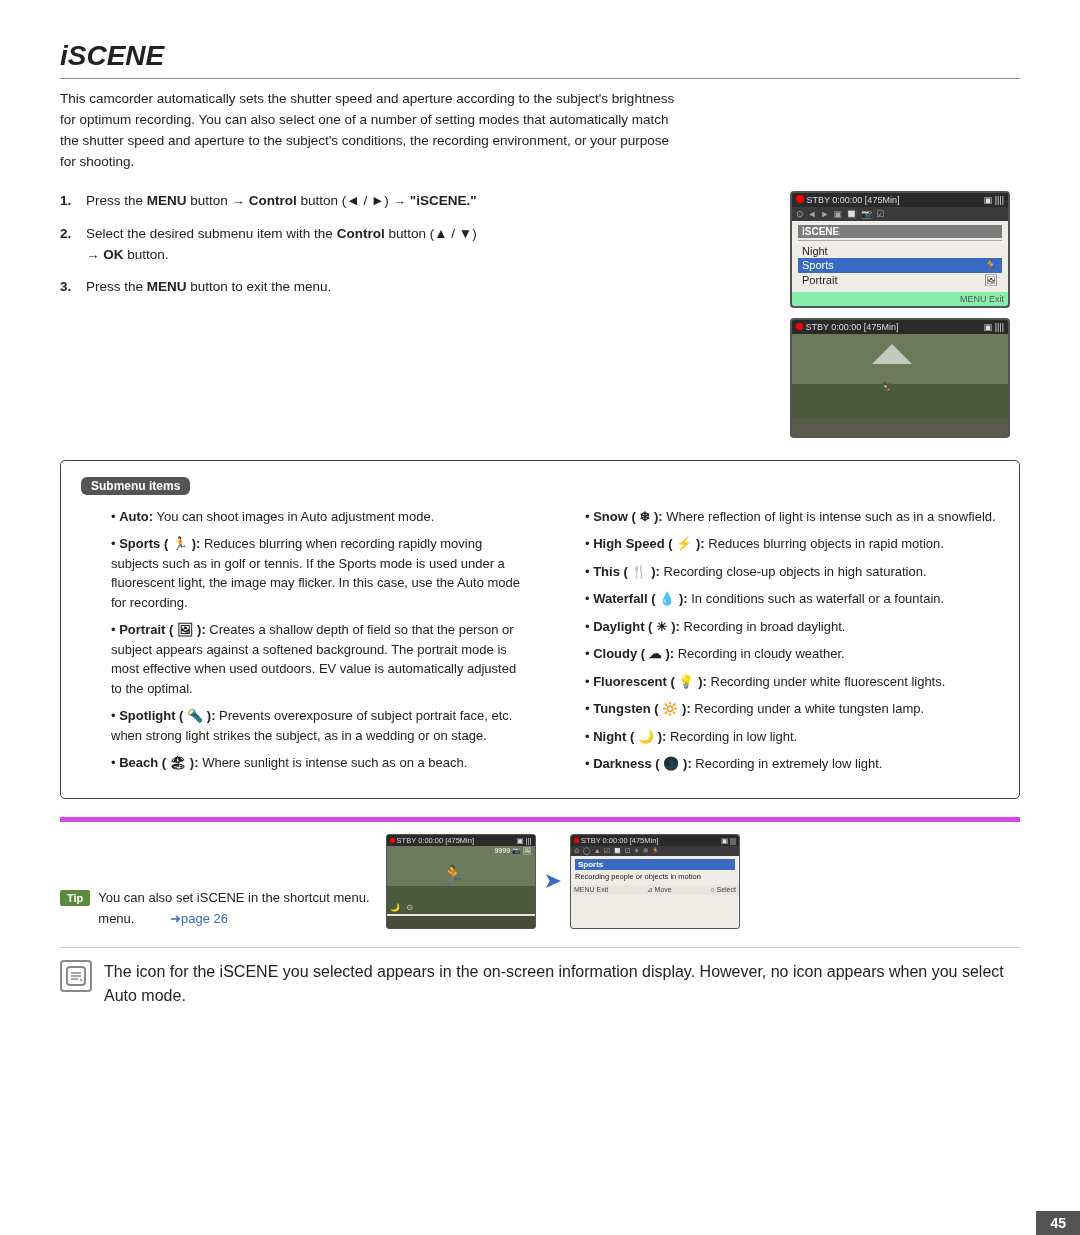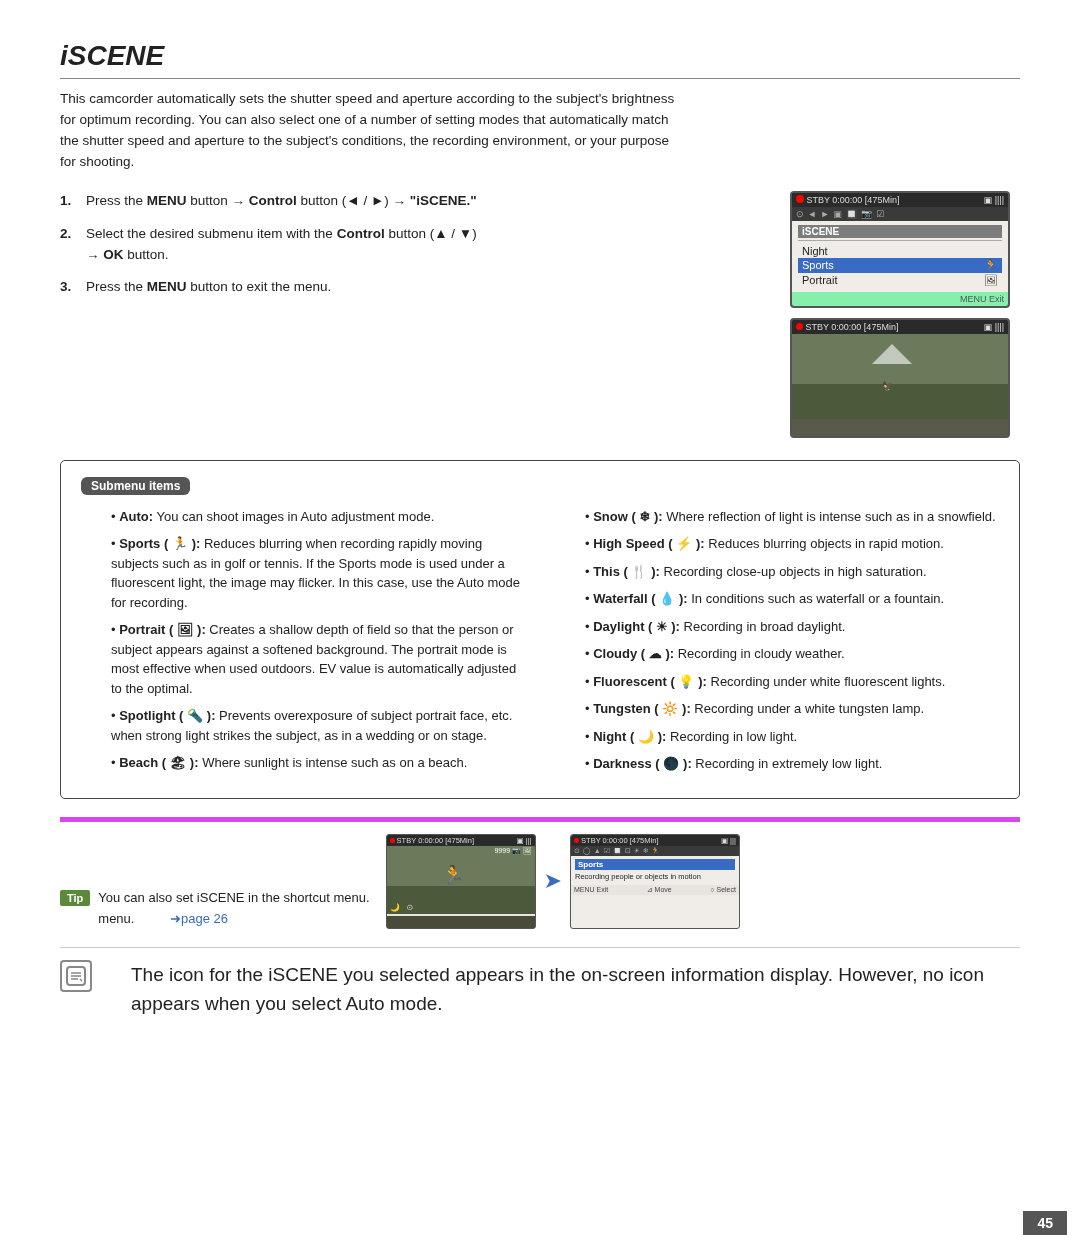--- a/index.html
+++ b/index.html
@@ -324,23 +324,22 @@
       width: 32px;
       height: 32px;
       border: 2px solid #888;
       border-radius: 4px;
       display: flex;
       align-items: center;
       justify-content: center;
       flex-shrink: 0;
     }
     .note-text {
-      font-size: 19px;
+      font-size: 16px;
       line-height: 1.55;
-      margin-left: 27px;
     }
 
     .bold { font-weight: bold; }
   </style>
 </head>
 <body>
 
 <div class="page-title">iSCENE</div>
 
 <div class="intro-text">This camcorder automatically sets the shutter speed and aperture according to the subject's brightness for optimum recording. You can also select one of a number of setting modes that automatically match the shutter speed and aperture to the subject's conditions, the recording environment, or your purpose for shooting.</div>
@@ -568,13 +567,13 @@
       <rect x="2" y="2" width="18" height="18" rx="3" fill="none" stroke="#888" stroke-width="2"></rect>
       <line x1="6" y1="8" x2="16" y2="8" stroke="#888" stroke-width="1.5"></line>
       <line x1="6" y1="11" x2="16" y2="11" stroke="#888" stroke-width="1.5"></line>
       <line x1="6" y1="14" x2="13" y2="14" stroke="#888" stroke-width="1.5"></line>
       <line x1="15" y1="14" x2="17" y2="16" stroke="#888" stroke-width="1.5"></line>
     </svg>
   </div>
   <div class="note-text">The icon for the iSCENE you selected appears in the on-screen information display. However, no icon appears when you select Auto mode.</div>
 </div>
 
-<div style="position:fixed;right:13px;bottom:0;background:#555;color:#fff;font-size:14px;font-weight:bold;padding:4px 14px;">45</div>
+<div style="position:fixed;right:0;bottom:0;background:#555;color:#fff;font-size:14px;font-weight:bold;padding:4px 14px;">45</div>
 
 </body></html>

